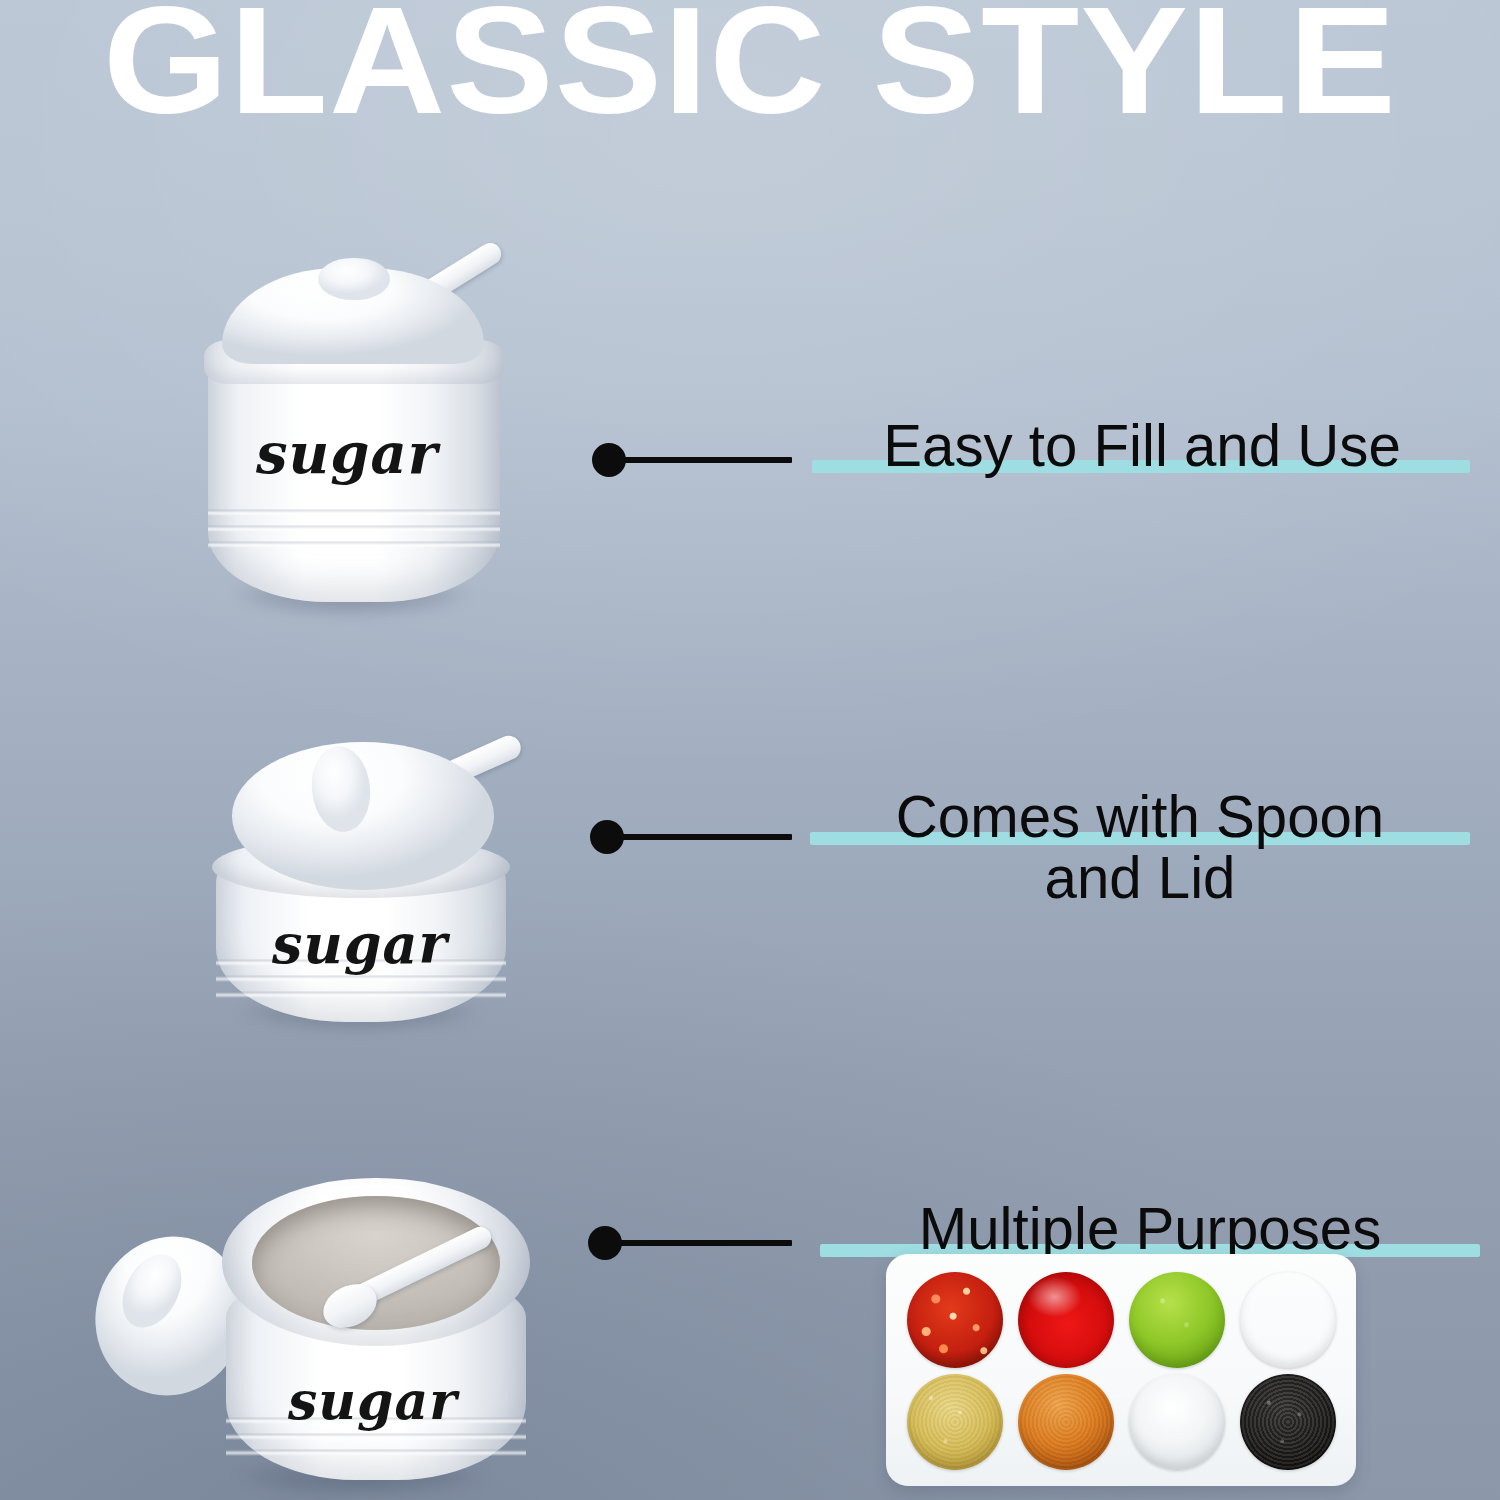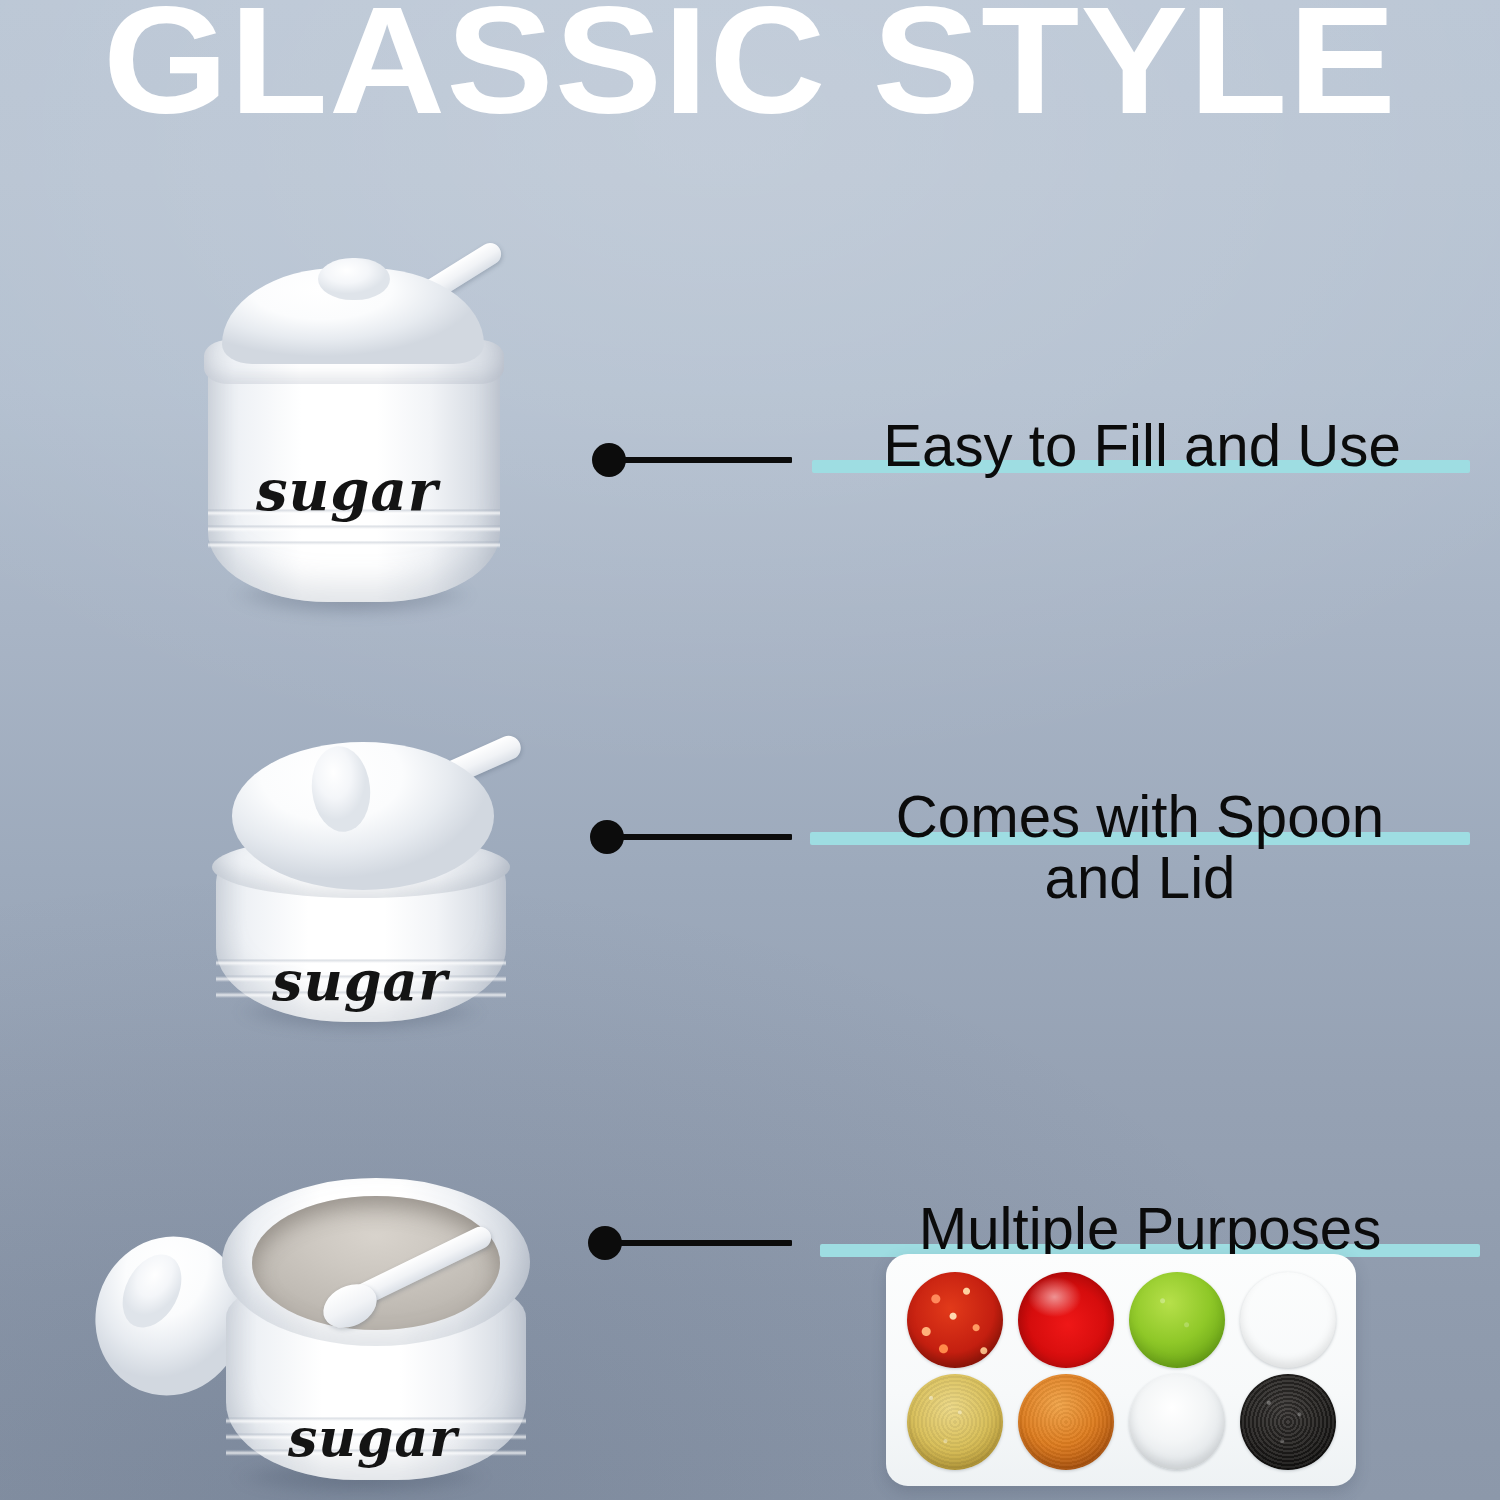--- a/index.html
+++ b/index.html
@@ -151,21 +151,20 @@
   }
 
   .sugar-label {
     position: absolute;
     color: #141414;
     font-family: "DejaVu Serif", serif;
     font-style: italic;
     font-weight: 700;
     white-space: nowrap;
     letter-spacing: 1px;
-    margin-top: 37px;
   }
 
   
   .tray {
     position: absolute;
     background: linear-gradient(180deg, #fcfdfd 0%, #f7f9fa 60%, #eef2f4 100%);
     border-radius: 22px;
     box-shadow: 0 6px 16px rgba(50,62,80,0.20);
     z-index: 5;
     display: grid;

